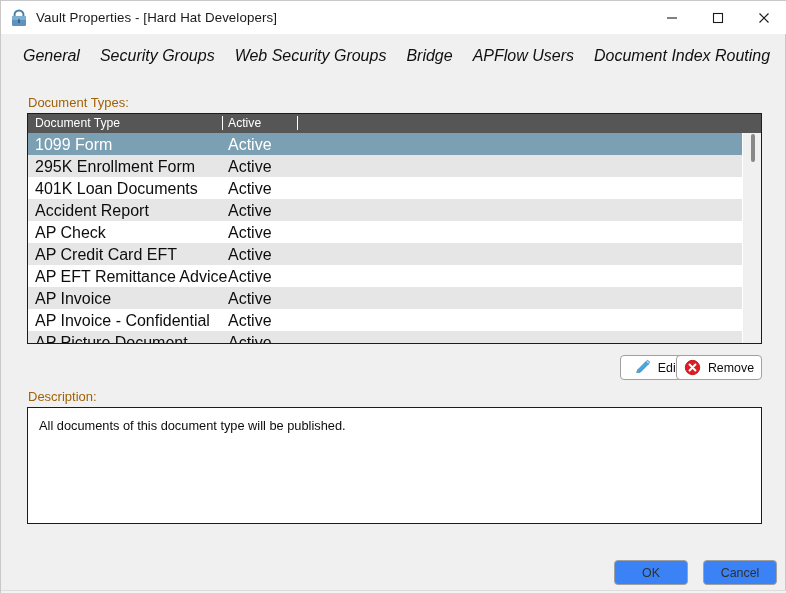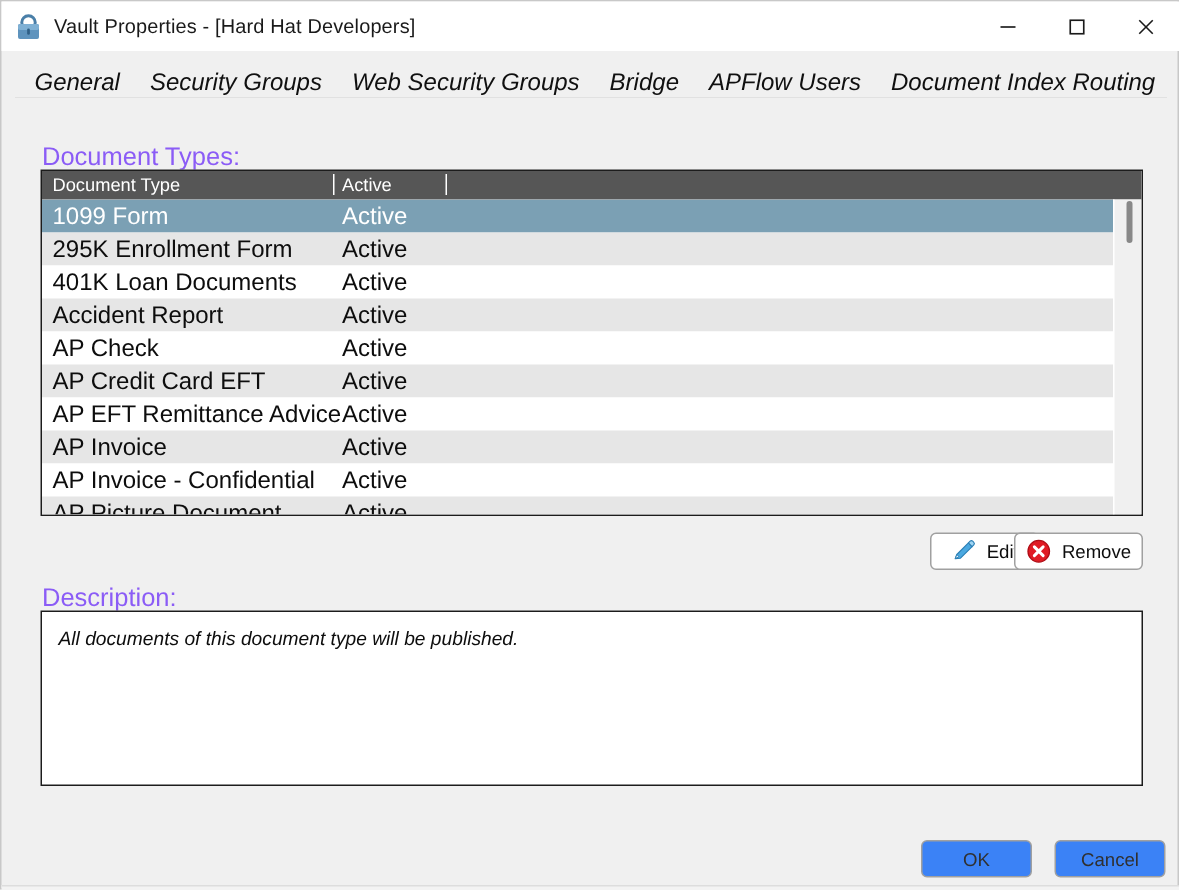--- a/index.html
+++ b/index.html
@@ -114,22 +114,22 @@
     position: absolute;
     left: 9px;
     top: 64px;
     width: 768px;
     height: 520px;
     background: #f0f0f0;
   }
 
   .field-label {
     position: absolute;
-    font-size: 17px;
-    color: #8b5cf6;
+    font-size: 13px;
+    color: #a16207;
   }
   #lbl-doctypes { left: 18px; top: 30px; }
   #lbl-desc     { left: 18px; top: 324px; }
 
   
   .listview {
     position: absolute;
     left: 17px;
     top: 48px;
     width: 735px;
@@ -239,21 +239,20 @@
   
   .descbox {
     position: absolute;
     left: 17px;
     top: 342px;
     width: 735px;
     height: 117px;
     background: #ffffff;
     border: 1px solid #1c1c1c;
     box-sizing: border-box;
-    font-style: italic;
   }
   .desc-text {
     position: absolute;
     left: 11px;
     top: 10px;
     font-size: 12.8px;
     color: #0d0d0d;
   }
 
   

